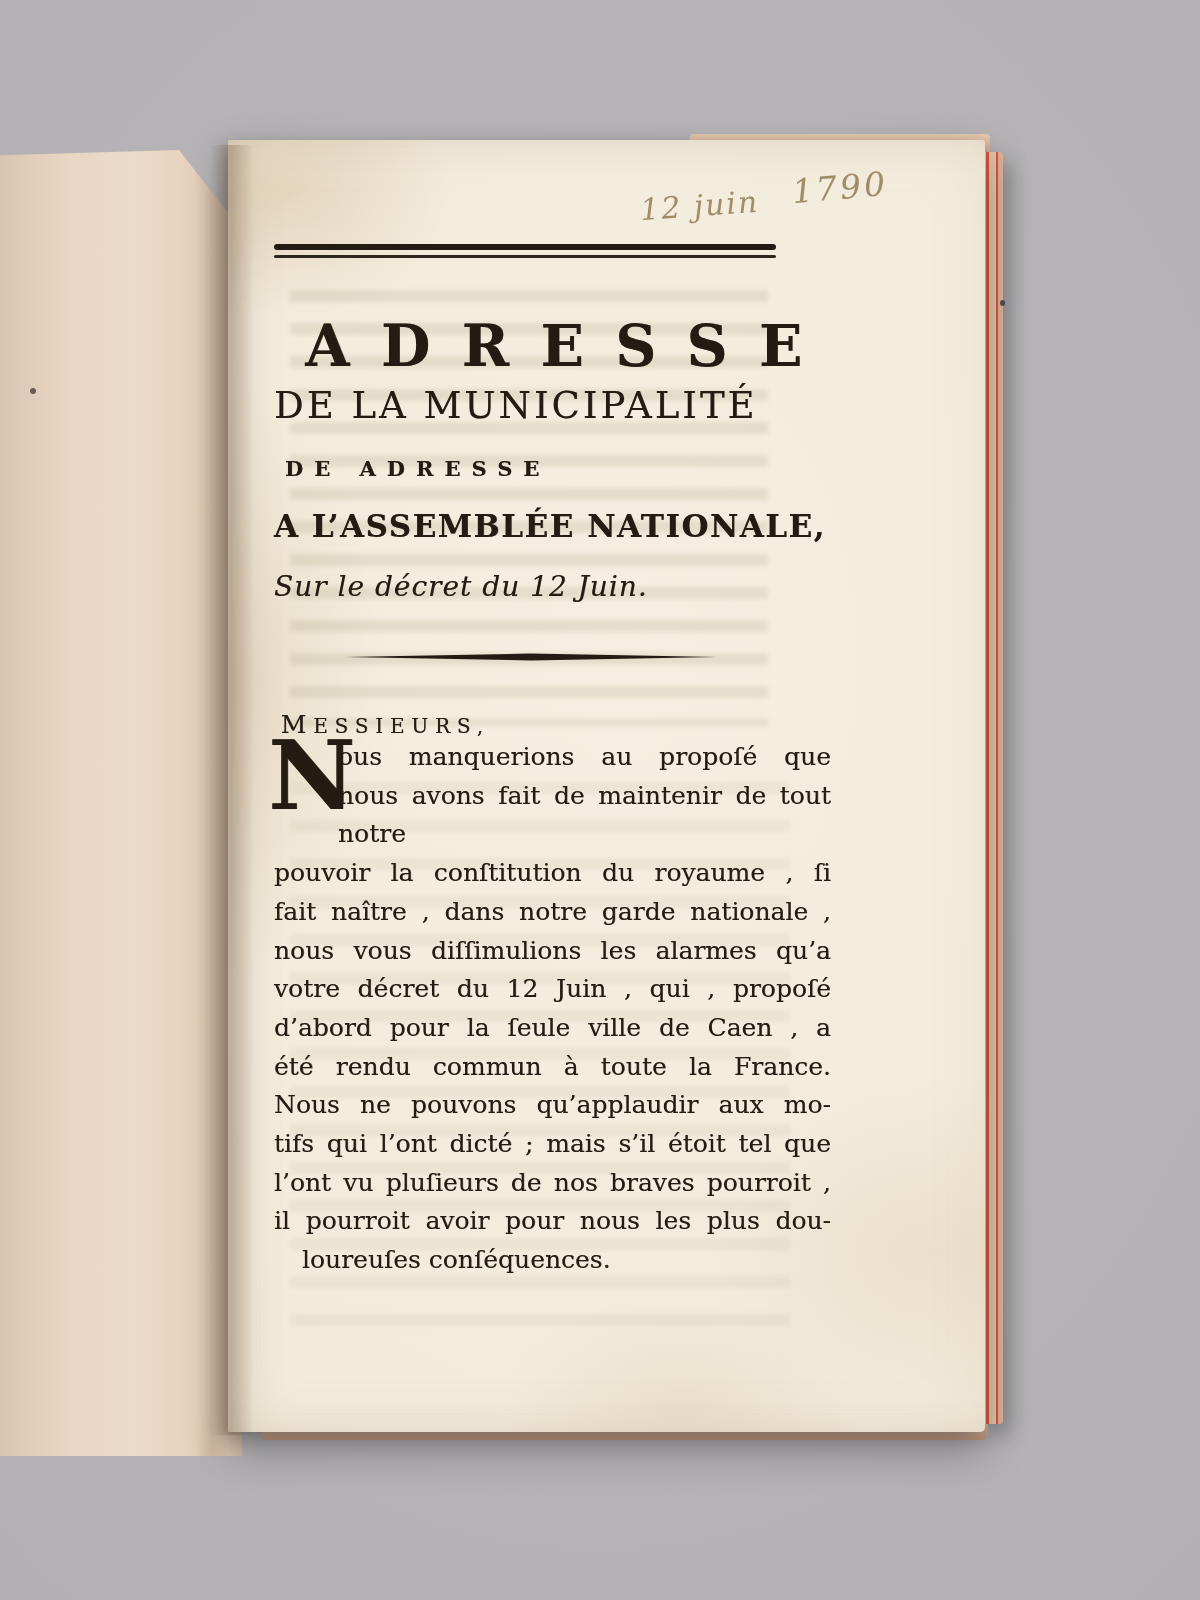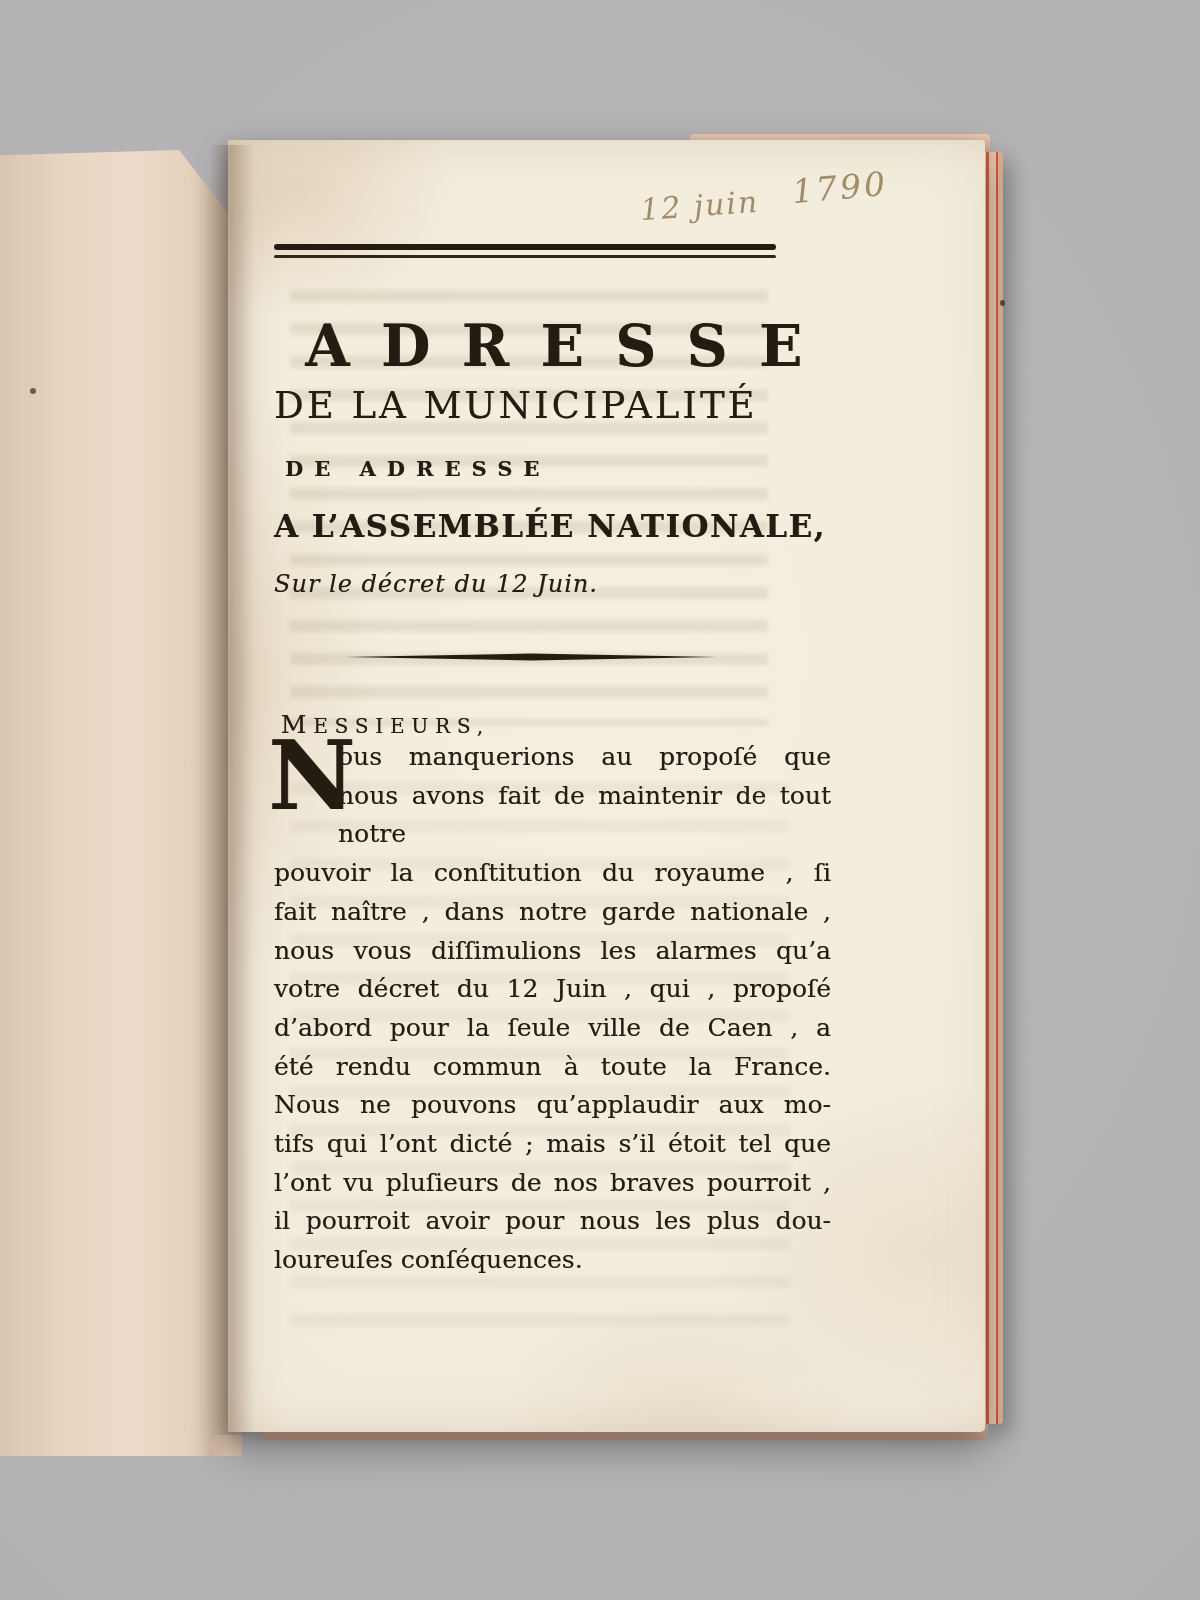--- a/index.html
+++ b/index.html
@@ -70,35 +70,35 @@
     position:absolute;left:46px;width:514px;z-index:3;text-align:left;white-space:nowrap;
     color:#241c12;text-shadow:0.3px 0.3px 0.5px rgba(36,28,18,.55);
   }
   .rule-double{position:absolute;top:104px;left:46px;width:502px;z-index:3;}
   .rule-a{height:6px;background:#241c12;border-radius:3px;}
   .rule-b{height:3px;background:#241c12;margin-top:5px;border-radius:2px;opacity:.95;}
   .main-title{top:134px;font-size:57px;font-weight:bold;letter-spacing:.55em;padding-left:.55em;}
   .t2{top:244px;font-size:37px;font-weight:normal;letter-spacing:3px;}
   .t3{top:316px;font-size:21px;font-weight:bold;letter-spacing:11px;padding-left:11px;}
   .t4{top:368px;font-size:31px;font-weight:bold;letter-spacing:1.5px;}
-  .subtitle{top:430px;font-size:24px;font-style:italic;font-weight:normal;letter-spacing:1px;}
+  .subtitle{top:430px;font-size:28px;font-style:italic;font-weight:normal;letter-spacing:1px;}
   .orn-rule{position:absolute;top:506px;left:46px;width:514px;z-index:3;text-align:center;}
   .salutation{top:570px;font-size:20px;letter-spacing:.34em;padding-left:.34em;text-transform:uppercase;}
   .salutation::first-letter{font-size:1.25em;}
   .para{position:absolute;top:598px;left:46px;width:557px;z-index:3;color:#241c12;}
   .dropcap{
     position:absolute;left:-6px;top:2px;font-size:96px;line-height:72px;font-weight:bold;
     color:#241c12;text-shadow:0.4px 0.4px 0.6px rgba(36,28,18,.55);
   }
   .pline{
     font-size:25px;line-height:38.7px;text-align:justify;text-align-last:justify;
     text-shadow:0.3px 0.3px 0.4px rgba(36,28,18,.5);
   }
   .pline.indent{padding-left:64px;}
-  .pline.last{text-align-last:left;}
+  .pline.last{text-align-last:left;margin-left:28px;}
 </style>
 </head>
 <body>
 
 <div>
 
   <div class="flyleaf"></div>
   <div class="under-pages-top"></div>
   <div class="under-pages-bottom"></div>
   <div class="fore-edge"></div>

